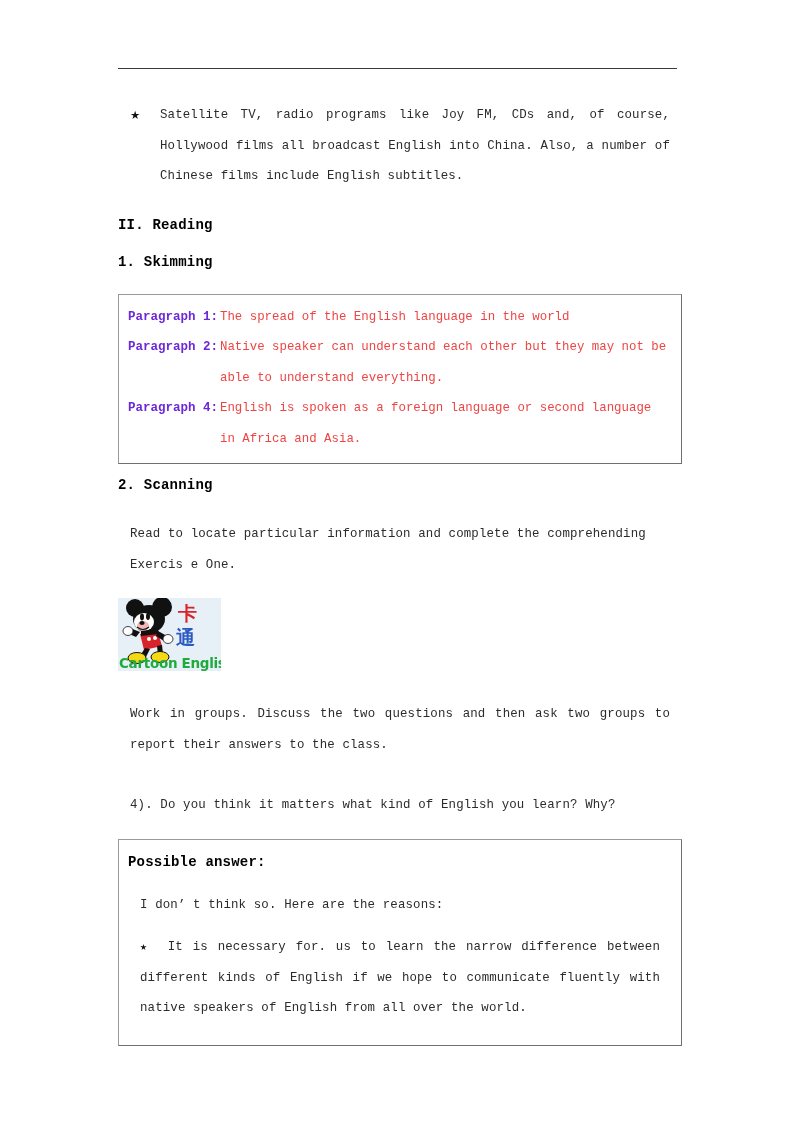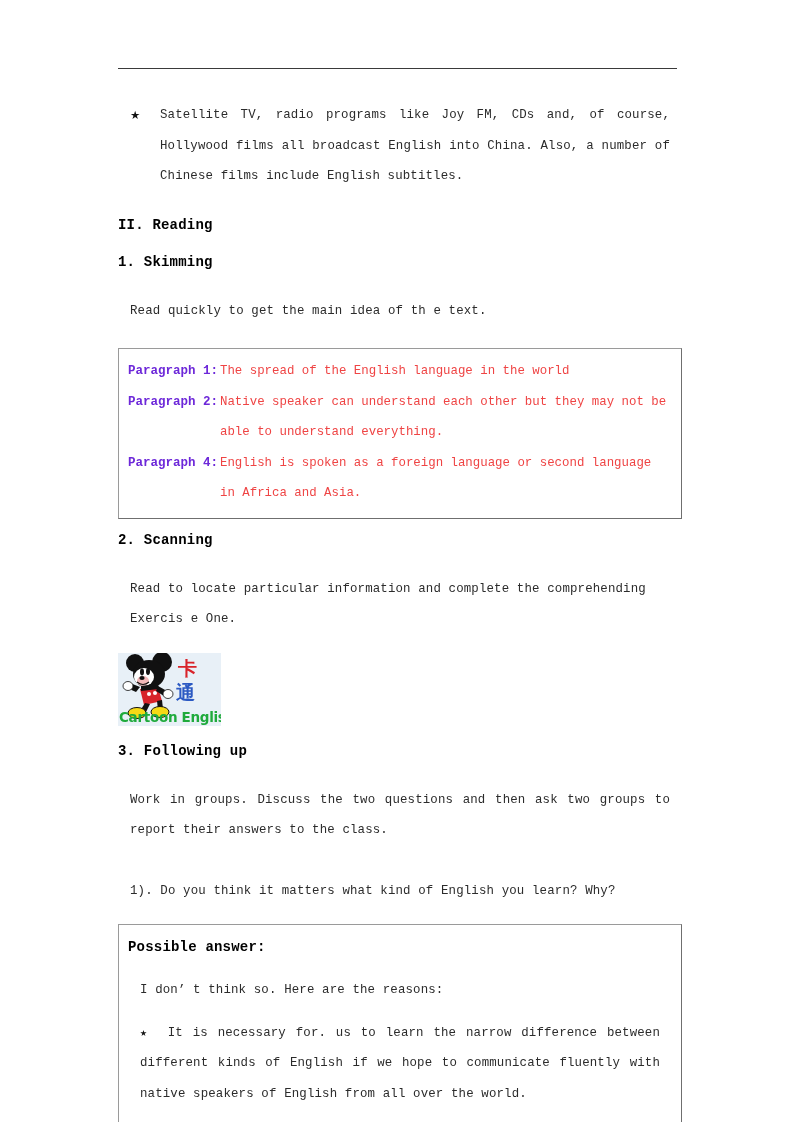--- a/index.html
+++ b/index.html
@@ -171,21 +171,20 @@
     <div class="spacer-6"></div>
 
     <p class="heading">II. Reading</p>
 
     <div class="spacer-6"></div>
 
     <p class="heading">1. Skimming</p>
 
     <div class="spacer-6"></div>
 
-    <p class="p nojust">Read quickly to get the main idea of th e text.</p>
 
     <div class="spacer-10"></div>
 
     <div class="box">
 
       <div class="para-row">
         <span class="plabel">Paragraph 1:</span>
         <span class="ptext">The spread of the English language in the world</span>
       </div>
 
@@ -247,29 +246,28 @@
         <ellipse cx="19" cy="60" rx="9" ry="5.5" fill="#f5d916" stroke="#111111" stroke-width="1"></ellipse>
         <ellipse cx="42" cy="59" rx="9" ry="5.5" fill="#f5d916" stroke="#111111" stroke-width="1"></ellipse>
       </svg>
       <span class="cn-char cn-ka">卡</span>
       <span class="cn-char cn-tong">通</span>
       <span class="logo-caption">Cartoon English</span>
     </div>
 
     <div class="spacer-10"></div>
 
-    <p class="heading">3. Following up</p>
 
     <div class="spacer-6"></div>
 
     <p class="p">Work in groups. Discuss the two questions and then ask two groups to report their answers to the class.</p>
 
     <div class="spacer-6"></div>
 
-    <p class="p nojust">1). Do you think it matters what kind of English you learn? Why?</p>
+    <p class="p nojust">4). Do you think it matters what kind of English you learn? Why?</p>
 
     <div class="spacer-6"></div>
 
     <div class="box">
 
       <p class="heading">Possible answer:</p>
 
       <p class="p nojust">I don’ t think so. Here are the reasons:</p>
 
 

